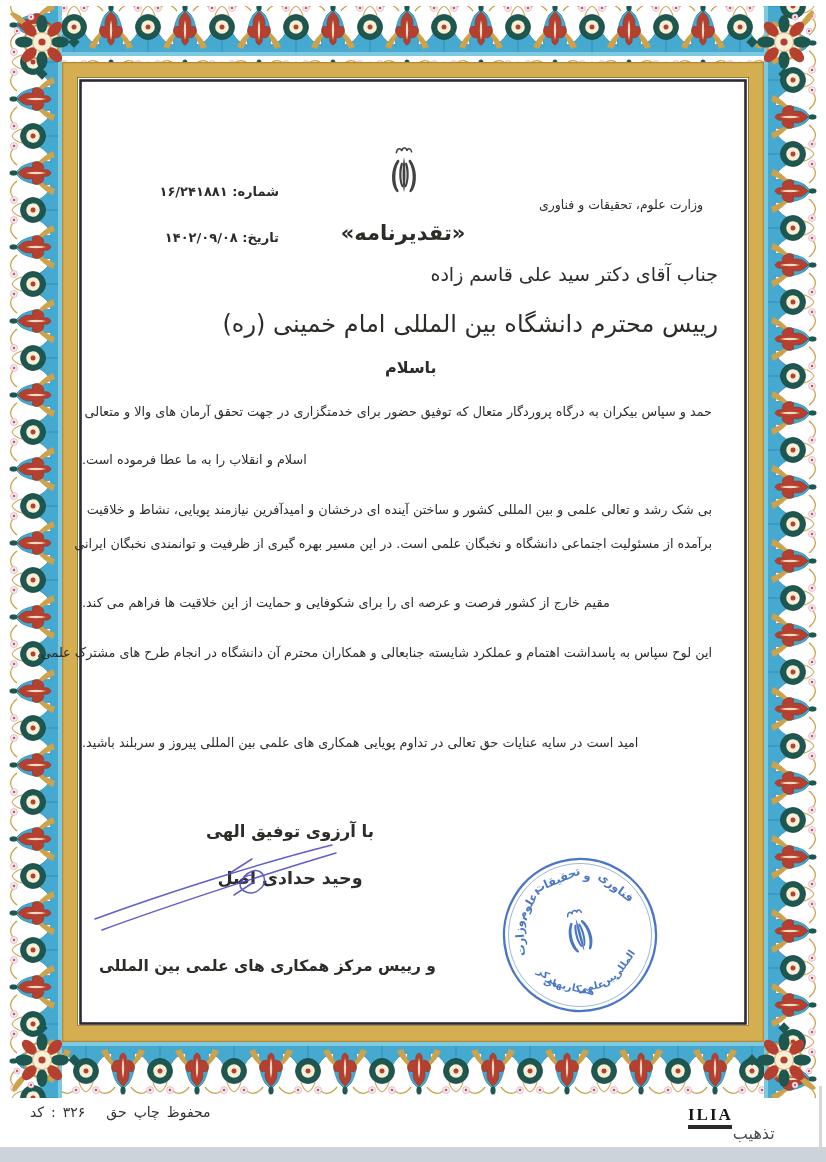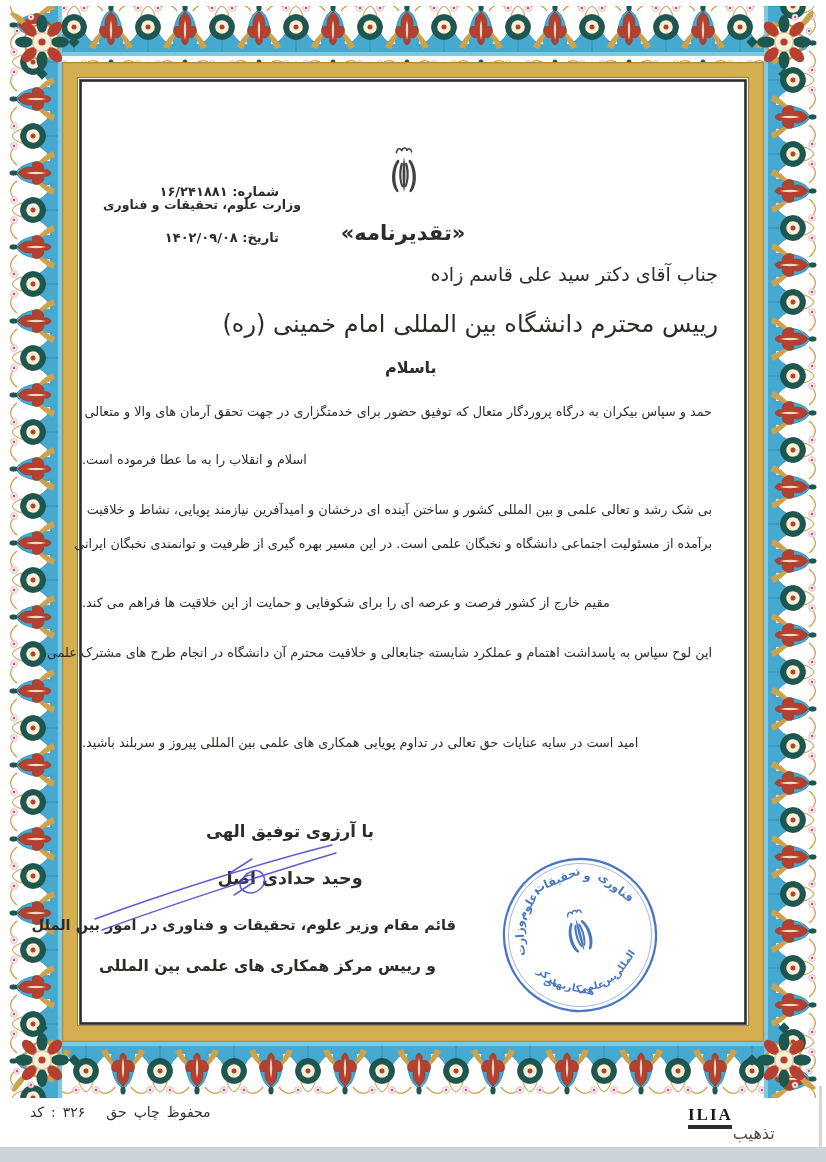--- a/index.html
+++ b/index.html
@@ -2,22 +2,22 @@
 <html lang="fa"><head>
 <meta charset="utf-8">
 <style>
   html,body{margin:0;padding:0;background:#e8e8e8;}
   .page{position:relative;width:826px;height:1162px;background:#ffffff;overflow:hidden;
         font-family:"DejaVu Sans",sans-serif;}
   .border-svg{position:absolute;left:0;top:0;}
   .fa{direction:rtl;color:#2e2c28;font-family:"DejaVu Sans",sans-serif;}
 
   .emblem{position:absolute;left:381px;top:145px;color:#424242;}
-  .ministry{position:absolute;left:103px;width:600px;top:197px;text-align:left;
-            font-size:12.5px;font-weight:bold;}
+  .ministry{position:absolute;left:103px;width:600px;top:197px;text-align:right;
+            font-size:12.5px;font-weight:normal;}
   .doc-title{position:absolute;left:103px;width:600px;top:221px;text-align:center;
              font-size:21px;font-weight:bold;letter-spacing:1px;}
 
   .meta{position:absolute;left:145px;width:134px;font-size:13px;font-weight:bold;white-space:nowrap;text-align:right;}
   .meta .val{padding-left:2px;}
   .num{top:184px;} .date{top:230px;}
 
   .rcp1{position:absolute;right:108px;top:263px;font-size:19px;font-weight:normal;white-space:nowrap;}
   .rcp2{position:absolute;right:108px;top:310px;font-size:24px;font-weight:normal;white-space:nowrap;text-align:right;}
   .salut{position:absolute;left:385px;top:358px;font-size:16px;font-weight:bold;white-space:nowrap;}
@@ -156,26 +156,25 @@
 
   <div class="fa rcp1">جناب آقای دکتر سید علی قاسم زاده</div>
   <div class="fa rcp2">رییس محترم دانشگاه بین المللی امام خمینی (ره)</div>
   <div class="fa salut">باسلام</div>
 
   <div class="fa bl jline bl0">حمد و سپاس بیکران به درگاه پروردگار متعال که توفیق حضور برای خدمتگزاری در جهت تحقق آرمان های والا و متعالی</div>
   <div class="fa bl lline bl1">اسلام و انقلاب را به ما عطا فرموده است.</div>
   <div class="fa bl jline bl2">بی شک رشد و تعالی علمی و بین المللی کشور و ساختن آینده ای درخشان و امیدآفرین نیازمند پویایی، نشاط و خلاقیت</div>
   <div class="fa bl jline bl3">برآمده از مسئولیت اجتماعی دانشگاه و نخبگان علمی است. در این مسیر بهره گیری از ظرفیت و توانمندی نخبگان ایرانی</div>
   <div class="fa bl lline bl4">مقیم خارج از کشور فرصت و عرصه ای را برای شکوفایی و حمایت از این خلاقیت ها فراهم می کند.</div>
-  <div class="fa bl jline bl5">این لوح سپاس به پاسداشت اهتمام و عملکرد شایسته جنابعالی و خلاقیت محترم آن دانشگاه در انجام طرح های مشترک علمی،</div>
+  <div class="fa bl jline bl5">این لوح سپاس به پاسداشت اهتمام و عملکرد شایسته جنابعالی و همکاران محترم آن دانشگاه در انجام طرح های مشترک علمی،</div>
   <div class="fa bl lline bl7">امید است در سایه عنایات حق تعالی در تداوم پویایی همکاری های علمی بین المللی پیروز و سربلند باشید.</div>
 
   <div class="fa sig sig1">با آرزوی توفیق الهی</div>
   <div class="fa sig sig2">وحید حدادی اصل</div>
-  <div class="fa sig sig3">قائم مقام وزیر علوم، تحقیقات و فناوری در امور بین الملل</div>
   <div class="fa sig sig4">و رییس مرکز همکاری های علمی بین المللی</div>
 
   <svg class="scrawl" width="290" height="115" viewBox="0 0 290 115">
     <g fill="none" stroke="#4f4dc6" stroke-width="1.5" stroke-linecap="round" opacity="0.9">
       <path d="M15,86 C80,62 180,30 252,12"></path>
       <path d="M22,97 C90,72 195,38 256,20"></path>
       <path d="M160,52 c4,-14 20,-20 24,-8 c3,10 -10,20 -20,14 c-8,-5 -2,-16 8,-16"></path>
       <path d="M150,40 l22,-14"></path>
       <path d="M154,62 l20,-13"></path>
     </g>

